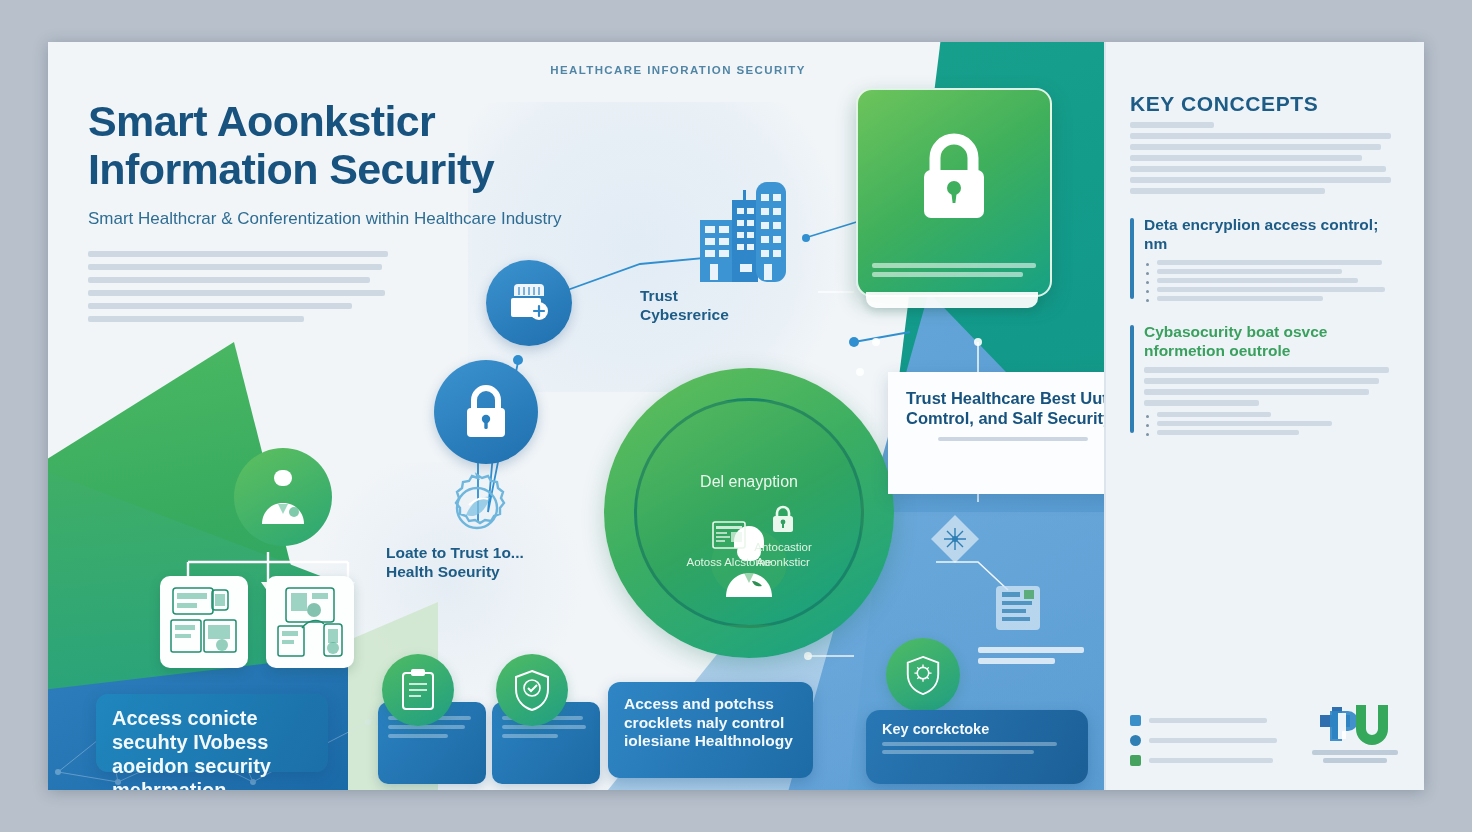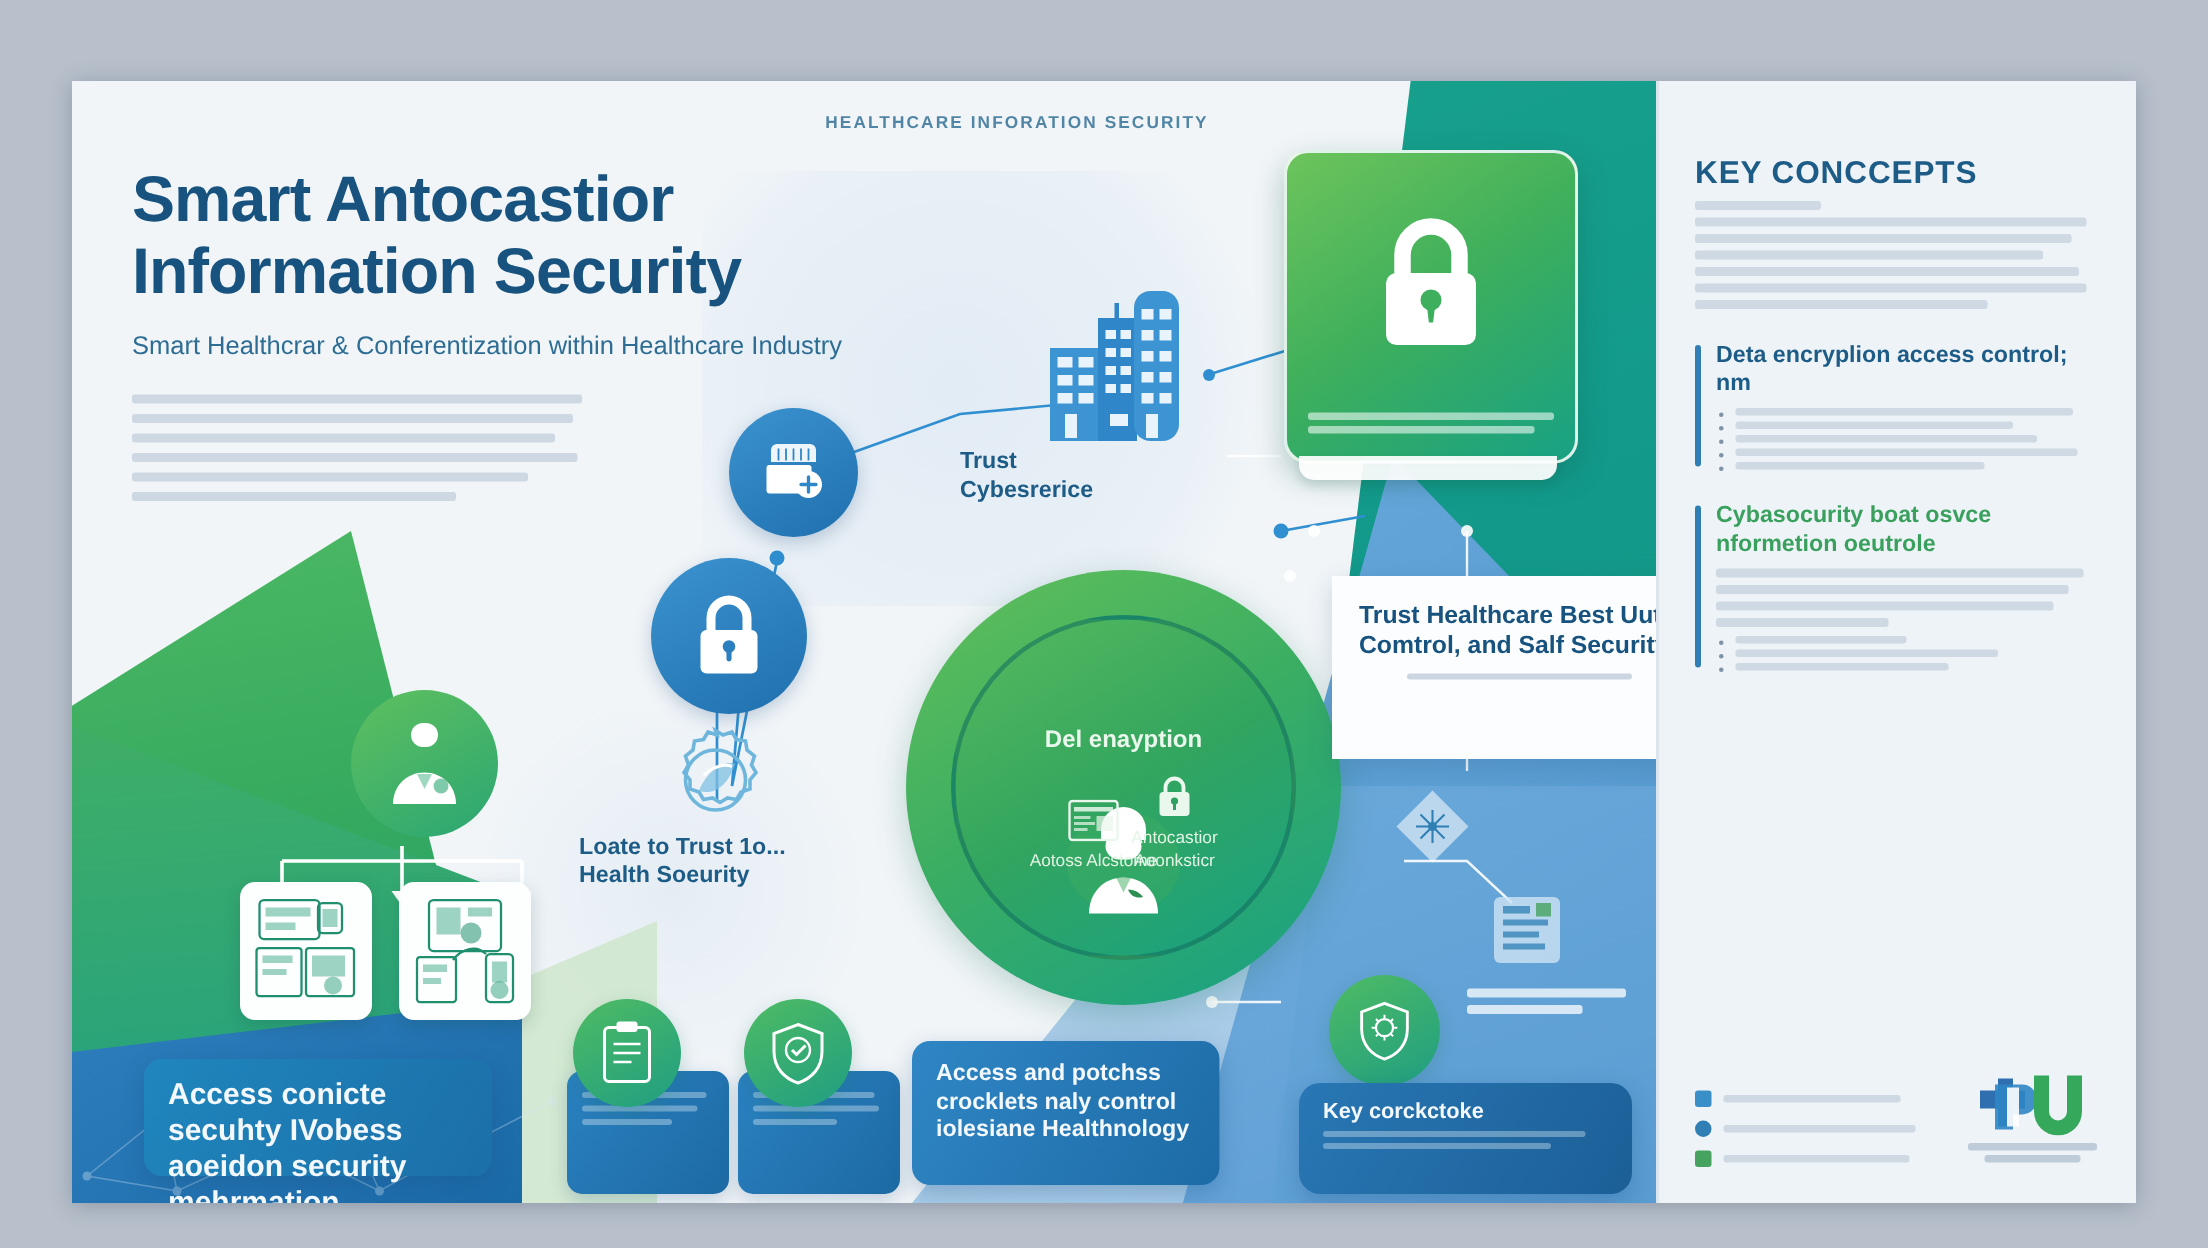--- a/index.html
+++ b/index.html
@@ -11,21 +11,20 @@
     overflow:hidden;
   }
   .stage{position:relative;width:1472px;height:832px;}
 
   
   .poster{
     position:absolute;left:48px;top:42px;width:1376px;height:748px;
     background:#f1f5f8;
     box-shadow:0 2px 14px rgba(40,55,75,.28);
     overflow:hidden;
-    margin-top:12px;
   }
 
   
   .bg-teal{
     position:absolute;left:800px;top:0;width:420px;height:748px;
     background:linear-gradient(160deg,#17a08c 0%,#12998a 40%,#1f9d7a 100%);
     clip-path:polygon(22% 0, 100% 0, 100% 100%, 0 100%);
   }
   .bg-blue-diag{
     position:absolute;left:740px;top:250px;width:440px;height:500px;
@@ -160,21 +159,21 @@
     background:linear-gradient(150deg,#63c05a 0%,#3cae62 45%,#17a085 100%);
     box-shadow:0 6px 22px rgba(25,110,80,.25);
   }
   .hub-ring{
     position:absolute;left:30px;top:30px;right:30px;bottom:30px;border-radius:50%;
     border:3px solid rgba(18,110,95,.55);
     background:linear-gradient(150deg,#57ba5d 0%,#32a55f 50%,#18a184 100%);
   }
   .hub-title{
     position:absolute;left:0;right:0;top:72px;text-align:center;
-    font-size:16px;font-weight:bold;color:#eaf7ec;
+    font-size:16px;font-weight:normal;color:#eaf7ec;
   }
   .hub-person{position:absolute;left:50%;top:118px;transform:translateX(-50%);}
   .hub-sub{
     position:absolute;bottom:56px;width:96px;text-align:center;
     font-size:11.5px;line-height:1.25;color:#e3f4e5;
   }
   .hub-sub.l{left:44px;}
   .hub-sub.r{right:30px;}
   .hub-ico{display:block;margin:0 auto 6px auto;}
 
@@ -310,21 +309,21 @@
         <circle cx="760" cy="614" r="4"></circle>
         <circle cx="828" cy="300" r="4"></circle>
         <circle cx="812" cy="330" r="4"></circle>
       </g>
     </svg>
 
     <div class="mini-title">HEALTHCARE INFORATION SECURITY</div>
 
     <div class="title-block">
       <h1 class="big-title">
-        <span>Smart Antocastior</span><br>
+        <span>Smart Aoonksticr</span><br>
         <span>Information Security</span>
       </h1>
       <p class="sub-title">Smart Healthcrar &amp; Conferentization within Healthcare Industry</p>
       <div class="lead">
         <div class="blur-line" style="width:100%"></div>
         <div class="blur-line" style="width:98%"></div>
         <div class="blur-line" style="width:94%"></div>
         <div class="blur-line" style="width:99%"></div>
         <div class="blur-line" style="width:88%"></div>
         <div class="blur-line" style="width:72%"></div>

